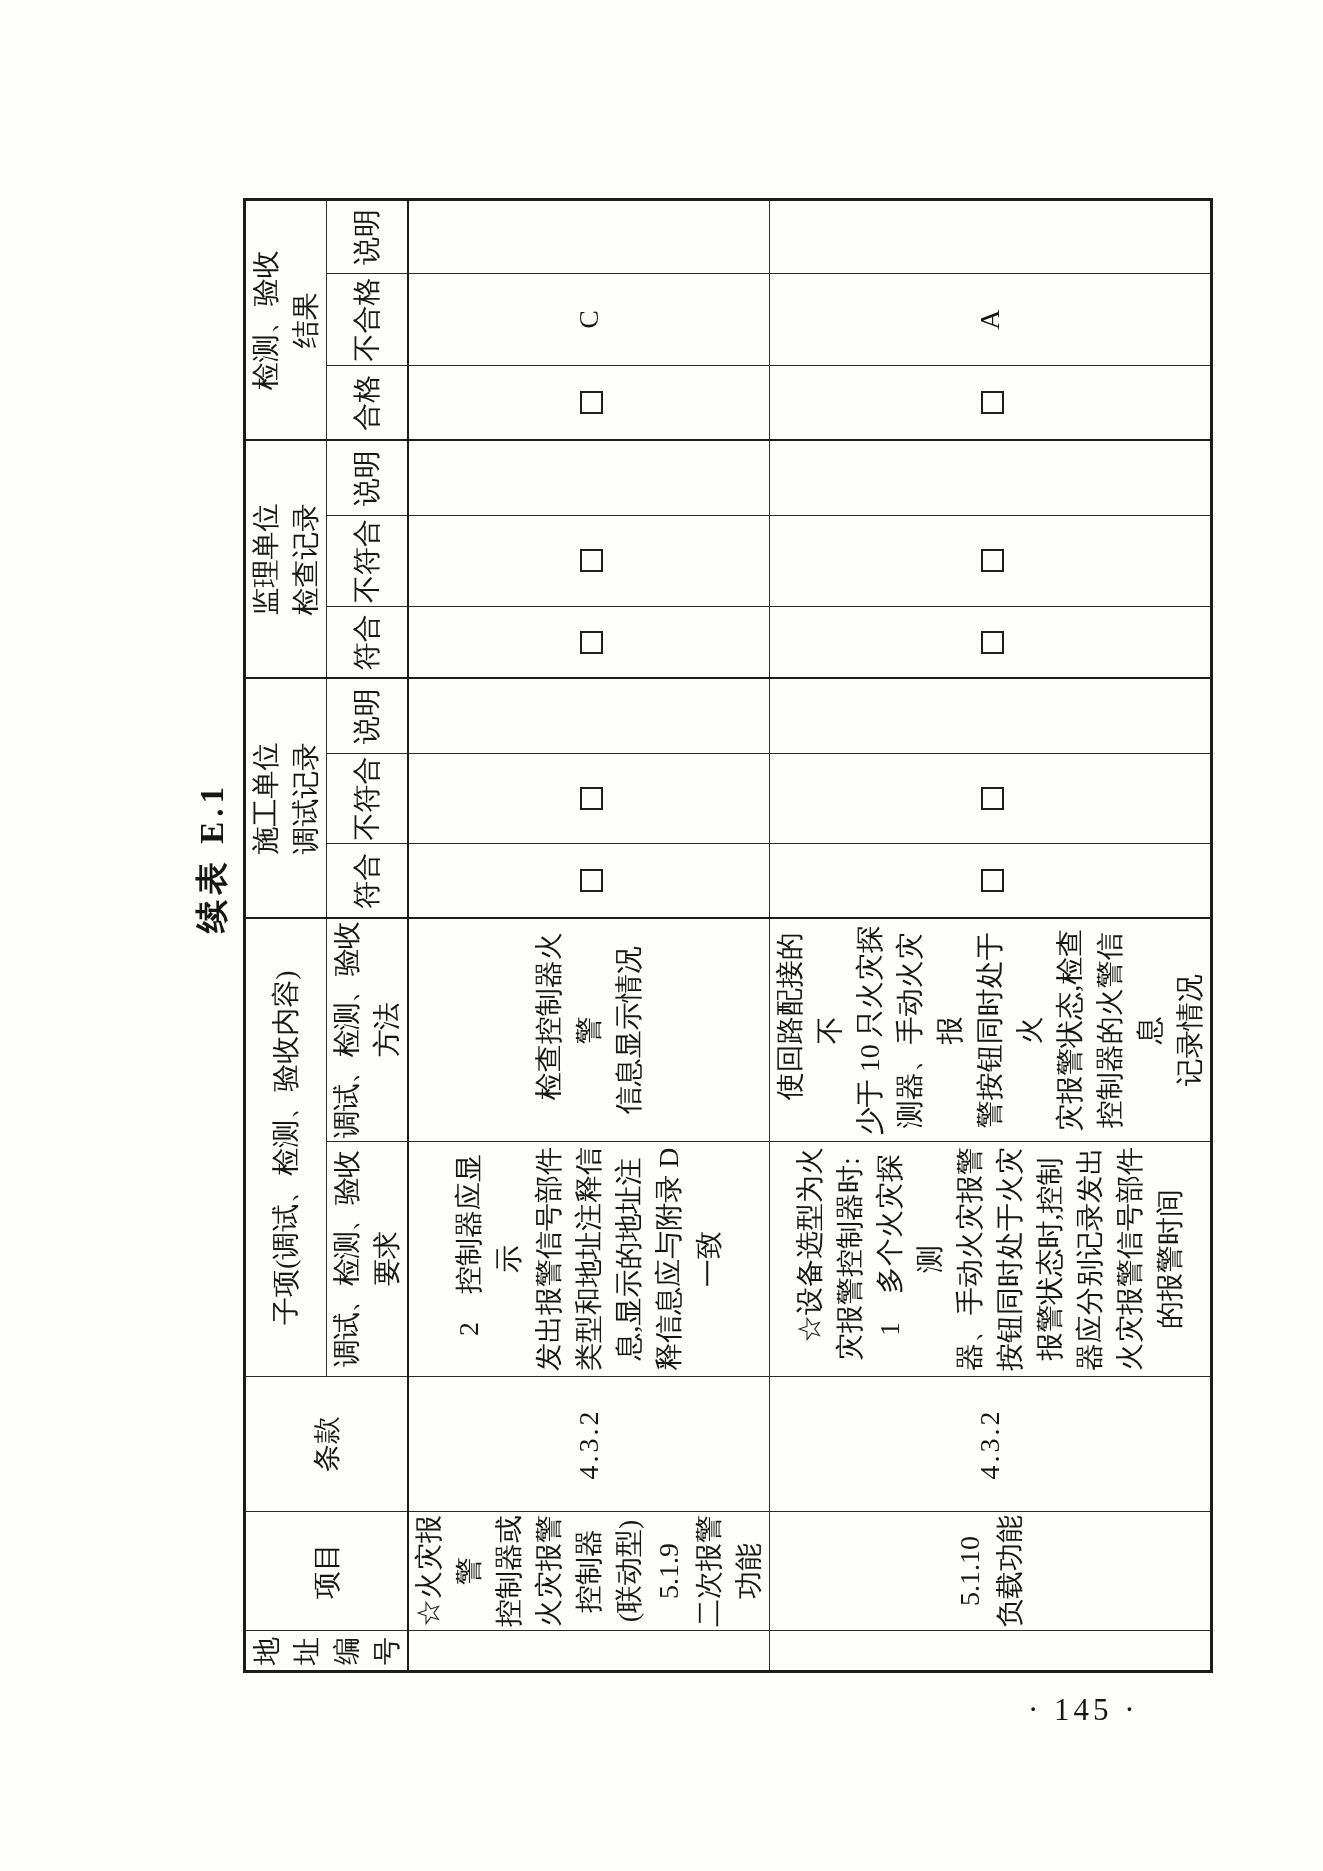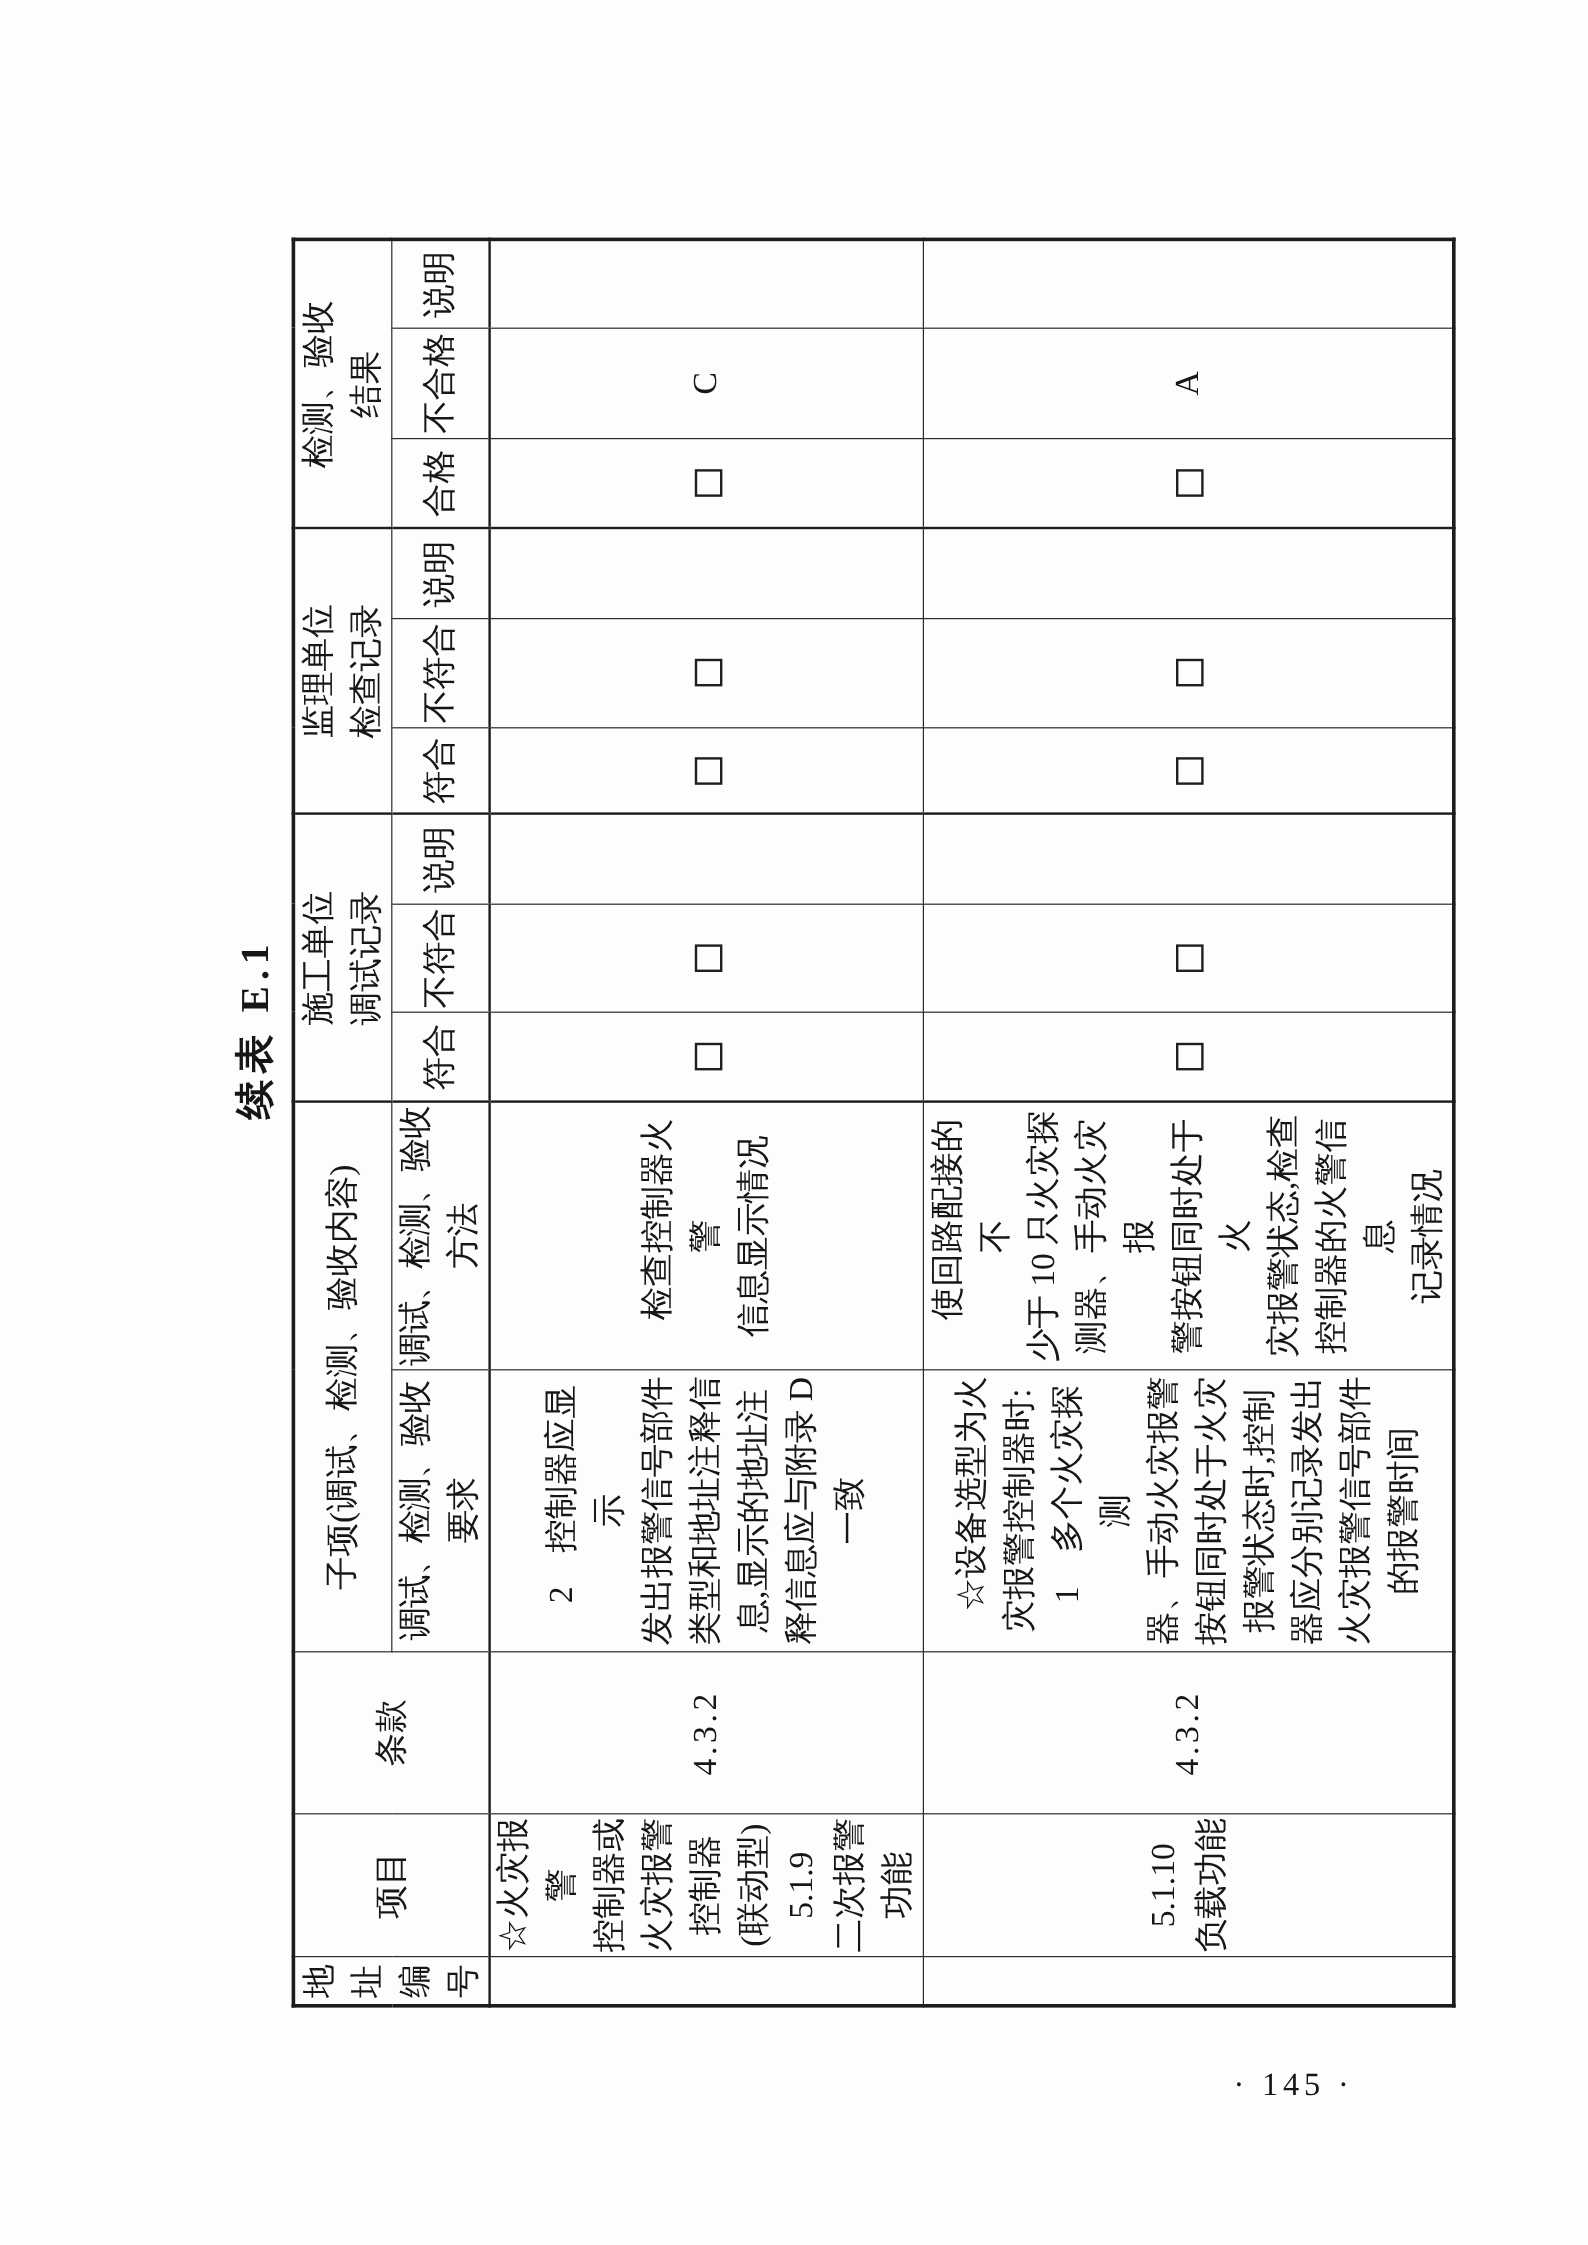--- a/index.html
+++ b/index.html
@@ -20,22 +20,22 @@
   .ml{white-space:pre-line;}
   .grp{font-size:27px;line-height:33px;}
   .subh{font-size:24px;letter-spacing:-1px;}
   .addr-h{font-size:20px;line-height:25px;letter-spacing:1px;}
   .item-cell{font-size:26px;line-height:40px;}
   .text-cell{text-align:left;font-size:28px;line-height:45px;padding:6px 4px 6px 8px;}
   .clause-cell{font-size:28px;letter-spacing:3px;}
   .cat-letter{font-size:26px;}
   .cbx{display:inline-block;width:19px;height:19px;border:2px solid #1f1f1f;
        background:#fdfdfb;vertical-align:middle;}
-  .page-number{position:absolute;left:1028px;top:1692px;font-size:27px;
-               letter-spacing:4px;white-space:nowrap;margin-top:30px;}
+  .page-number{position:absolute;left:1028px;top:1692px;font-size:31px;
+               letter-spacing:4px;white-space:nowrap;}
   tr.hr1{height:67px;} tr.hr2{height:73px;} tr.dr1{height:335px;} tr.dr2{height:407px;}
 </style>
 </head>
 <body>
 
 <div id="page">
   <div id="landscape">
 
     <div class="table-title">续表 E.1</div>
 

